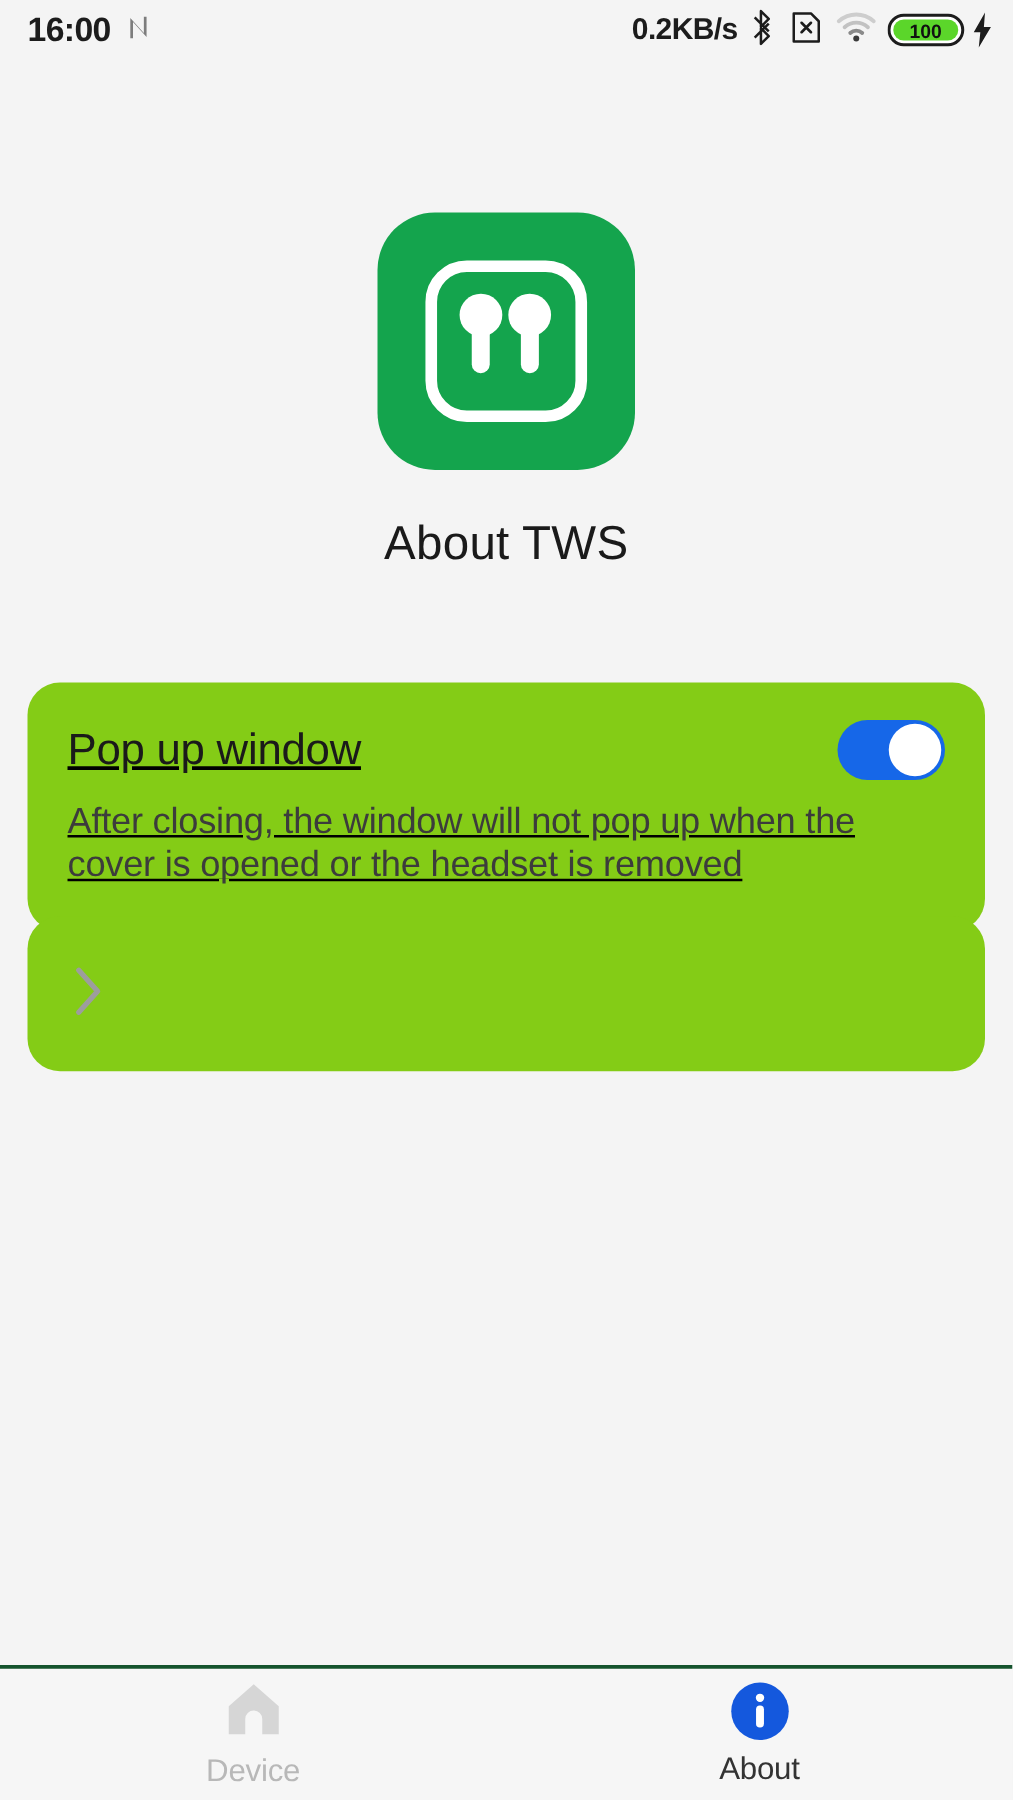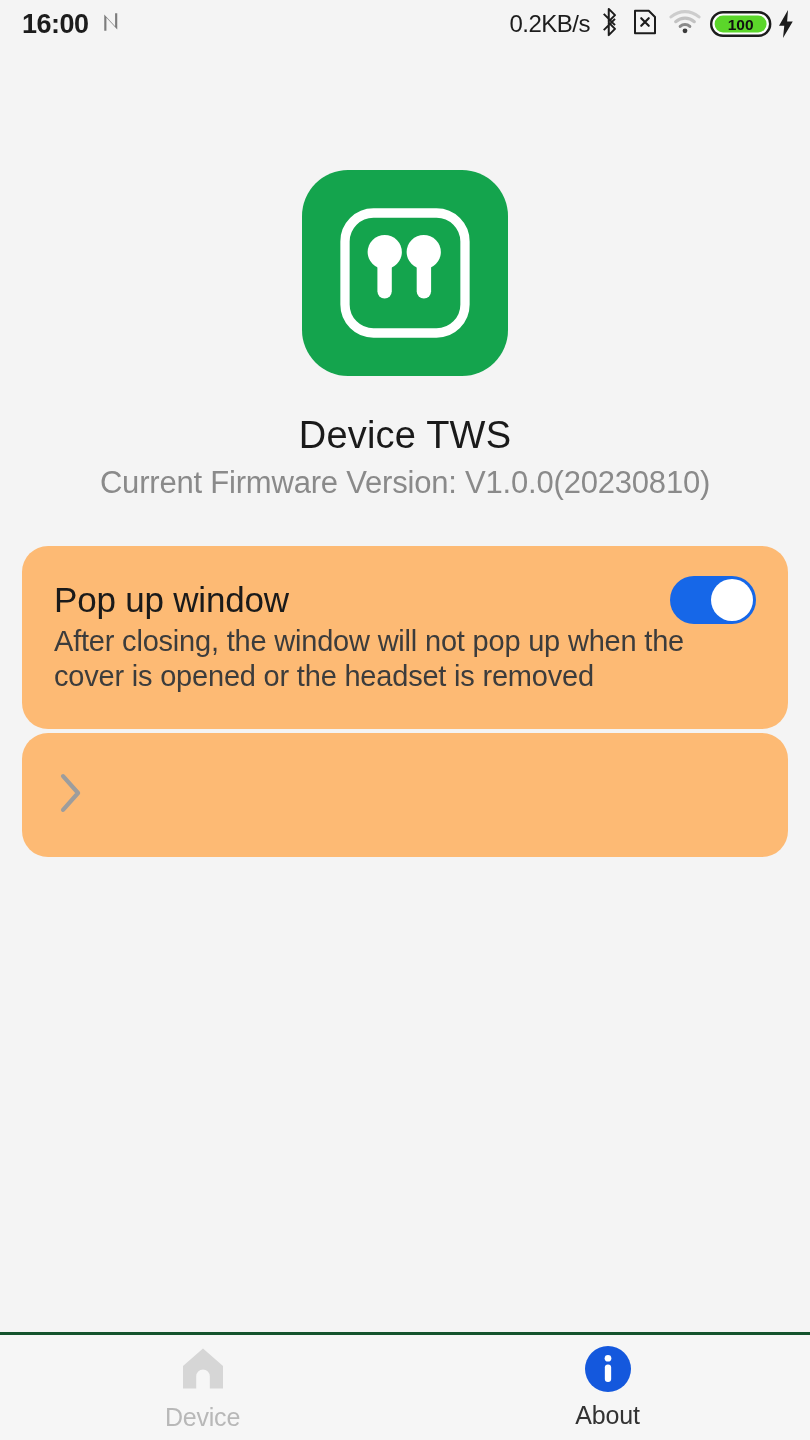--- a/index.html
+++ b/index.html
@@ -28,21 +28,21 @@
   .status-time {
     font-size: 27px;
     font-weight: bold;
     color: #1c1c1c;
     letter-spacing: -0.5px;
   }
   .nfc-icon { display:block; }
   .status-right { display:flex; align-items:center; gap:9px; }
   .netspeed {
     font-size: 24px;
-    font-weight: normal;
+    font-weight: bold;
     color: #1c1c1c;
     letter-spacing: -0.5px;
   }
   .batt-wrap { display:flex; align-items:center; gap:4px; }
 
   
   .app-header {
     position: absolute;
     top: 170px; left: 0;
     width: 810px;
@@ -69,37 +69,39 @@
     font-size: 31px;
     color: #8a8a8a;
     letter-spacing: -0.2px;
   }
 
   
   .card {
     position: absolute;
     left: 22px;
     width: 766px;
-    background: #fdba74;
+    background: #84cc16;
     border-radius: 26px;
+    text-decoration: underline;
   }
   #card-popup { top: 546px; padding: 30px 32px 34px 32px; }
   #card-privacy { top: 733px; height: 124px; }
 
   .card-row-top {
     display: flex;
     align-items: center;
     justify-content: space-between;
   }
   .row-title {
     font-size: 35px;
     color: #1a1a1a;
     letter-spacing: -0.2px;
   }
   .row-desc {
+    margin-top: 16px;
     font-size: 29px;
     line-height: 1.22;
     color: #3c3c3c;
     letter-spacing: -0.2px;
     max-width: 660px;
   }
 
   
   .toggle {
     width: 86px; height: 48px;
@@ -210,22 +212,21 @@
     <svg width="150" height="150" viewBox="0 0 100 100">
       <rect x="10" y="10" width="80" height="80" rx="19" ry="19" fill="none" stroke="#ffffff" stroke-width="6.2"></rect>
       <g fill="#ffffff">
         <circle cx="36.5" cy="36" r="11.4"></circle>
         <rect x="31.6" y="34" width="9.6" height="33" rx="4.8"></rect>
         <circle cx="62.5" cy="36" r="11.4"></circle>
         <rect x="57.8" y="34" width="9.6" height="33" rx="4.8"></rect>
       </g>
     </svg>
   </div>
-  <div class="app-title">Device TWS</div>
-  <div class="app-version">Current Firmware Version: V1.0.0(20230810)</div>
+  <div class="app-title">About TWS</div>
 </div>
 
 <div class="card" id="card-popup">
   <div class="card-row-top">
     <span class="row-title">Pop up window</span>
     <div class="toggle">
       <div class="knob"></div>
     </div>
   </div>
   <div class="row-desc">After closing, the window will not pop up when the cover is opened or the headset is removed</div>

